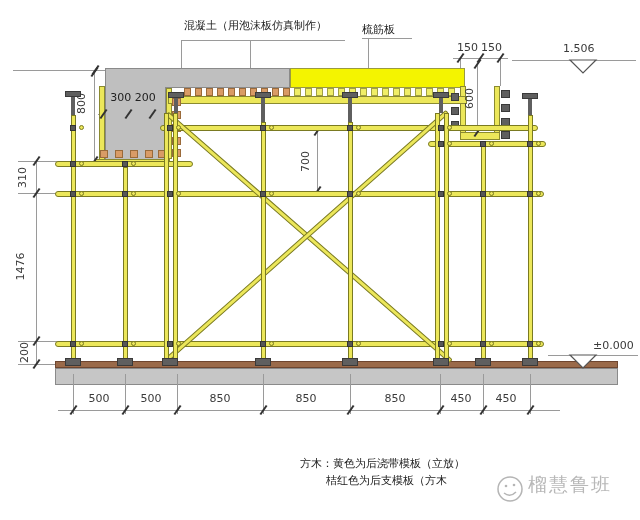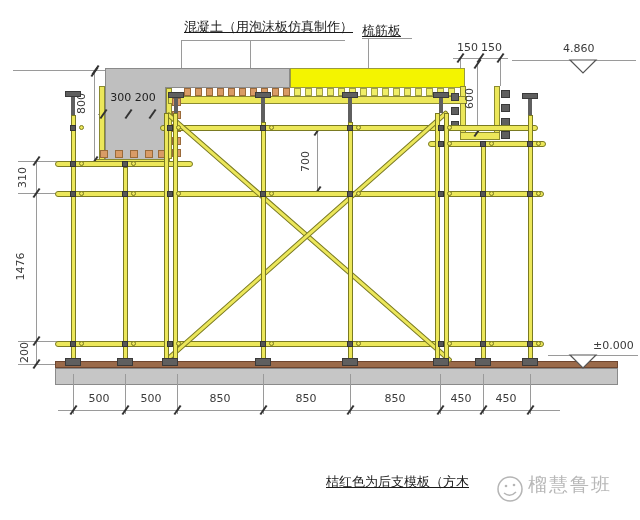--- a/index.html
+++ b/index.html
@@ -17,38 +17,38 @@
   .stem{background:#5f5f5f;z-index:6;}
   .board{background:var(--sy);border:1px solid #8a8a30;z-index:2;}
   .batten-o{background:var(--bo);border:1px solid #9a6a3a;z-index:2;}
   .batten-y{background:#f0ee66;border:1px solid #a0a040;z-index:2;}
   .batten-d{background:#5f5f5f;border:1px solid #3a3a3a;z-index:2;}
   .concrete{background:#BFBFBF;border:1px solid #8a8a8a;z-index:2;}
   .line{background:#9a9a9a;z-index:1;}
   .tick{width:11px;height:2px;background:#333;transform:rotate(-55deg);z-index:2;}
   .dimtext{font-size:11px;color:#3a3a3a;white-space:nowrap;text-align:center;z-index:2;}
   .vtext{transform:rotate(-90deg);transform-origin:center center;}
-  .cjk{font-size:13px;color:#1a1a1a;white-space:nowrap;z-index:2;text-decoration:underline;}
+  .cjk{font-size:11px;color:#1a1a1a;white-space:nowrap;z-index:2;}
   .wm{font-size:19px;color:#b8b8b8;letter-spacing:2px;white-space:nowrap;z-index:7;}
   svg.overlay{position:absolute;left:0;top:0;z-index:7;pointer-events:none;}
 </style>
 </head>
 <body>
 
 <div id="canvas">
 
   <div class="abs cjk" style="left:184px;top:18px;">混凝土（用泡沫板仿真制作）</div>
   <div class="abs cjk" style="left:362px;top:22px;">梳筋板</div>
   <div class="abs line" style="left:181px;top:40px;width:164px;height:1px;"></div>
   <div class="abs line" style="left:181px;top:41px;width:1px;height:31px;"></div>
   <div class="abs line" style="left:250px;top:41px;width:1px;height:27px;"></div>
   <div class="abs line" style="left:362px;top:38px;width:50px;height:1px;"></div>
   <div class="abs line" style="left:368px;top:38px;width:1px;height:32px;"></div>
 
-  <div class="abs dimtext" style="left:563px;top:42px;">4.860</div>
+  <div class="abs dimtext" style="left:563px;top:42px;">1.506</div>
   <div class="abs line" style="left:512px;top:60px;width:124px;height:1px;"></div>
   <div class="abs dimtext" style="left:593px;top:339px;">±0.000</div>
   <div class="abs line" style="left:548px;top:355px;width:90px;height:1px;"></div>
 
   <div class="abs concrete" style="left:105px;top:68px;width:185px;height:20px;"></div>
   <div class="abs" style="left:290px;top:68px;width:175px;height:20px;background:#F4F400;border:1px solid #9a9a40;box-sizing:border-box;z-index:2;"></div>
   <div class="abs concrete" style="left:105px;top:87px;width:61px;height:73px;border-top:none;"></div>
   <div class="abs dimtext" style="left:103px;top:91px;width:60px;color:#222;z-index:3;">300 200</div>
 
   <div class="abs board" style="left:99px;top:86px;width:6px;height:81px;"></div>
@@ -94,20 +94,21 @@
   <div class="abs line" style="left:453px;top:58px;width:55px;height:1px;"></div>
   <div class="abs line" style="left:460px;top:58px;width:1px;height:28px;"></div>
   <div class="abs line" style="left:500px;top:58px;width:1px;height:28px;"></div>
   <div class="abs dimtext" style="left:457px;top:41px;">150</div>
   <div class="abs dimtext" style="left:481px;top:41px;">150</div>
 
   <div class="abs line" style="left:98px;top:114px;width:64px;height:1px;"></div>
 
   <div class="abs line" style="left:58px;top:410px;width:502px;height:1px;"></div>
 
+  <div class="abs cjk" style="left:300px;top:456px;"><span>方木：</span><span>黄色为后浇带模板（立放）</span></div>
   <div class="abs wm" style="left:528px;top:472px;">榴慧鲁班</div>
   <div class="abs cjk" style="left:326px;top:473px;">桔红色为后支模板（方木</div>
 
   <svg class="overlay" width="640" height="520" viewBox="0 0 640 520">
     <polygon points="570,60 596,60 583,73" fill="#ffffff" stroke="#555" stroke-width="1.2"></polygon>
     <polygon points="570,355 596,355 583,368" fill="#ffffff" stroke="#555" stroke-width="1.2"></polygon>
     <g stroke="#b5b5b5" fill="none" stroke-width="1.5">
       <circle cx="510" cy="489" r="12"></circle>
       <circle cx="506" cy="486" r="1.3" fill="#b5b5b5" stroke="none"></circle>
       <circle cx="514" cy="485" r="1.3" fill="#b5b5b5" stroke="none"></circle>

